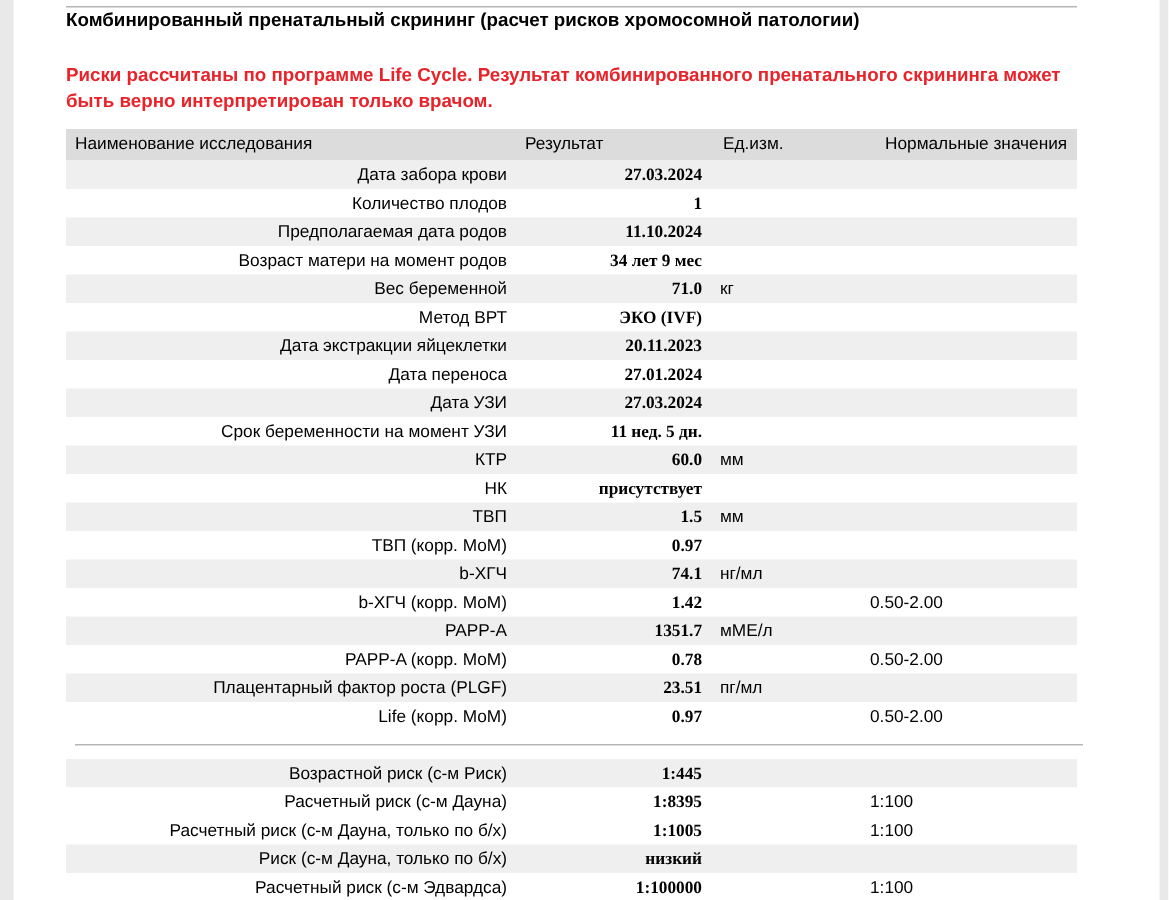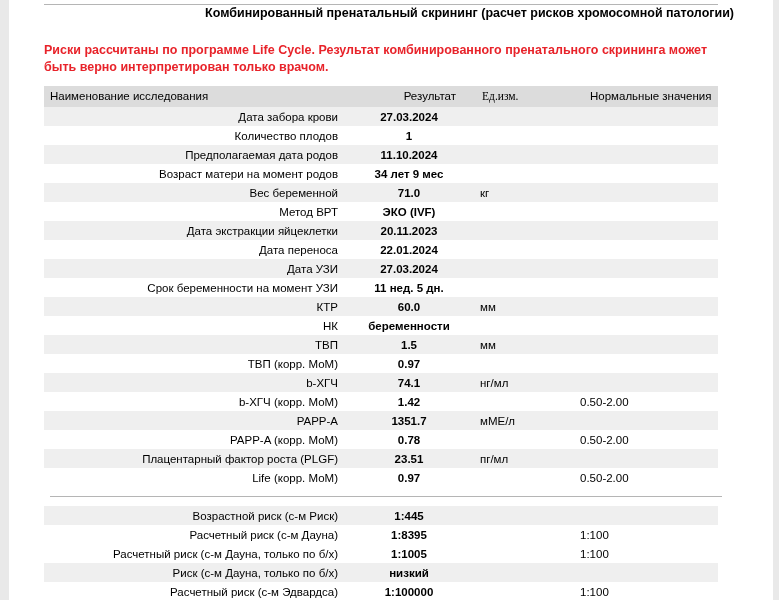--- a/index.html
+++ b/index.html
@@ -38,21 +38,20 @@
     left: 44px;
     top: 0;
     width: 690px;
   }
   .doc-title {
     font-size: 12.5px;
     font-weight: bold;
     color: #000000;
     margin-top: 6px;
     line-height: 15px;
-    text-align: right;
   }
   .warning {
     font-size: 12.5px;
     font-weight: bold;
     color: #e8232a;
     line-height: 17px;
     margin-top: 21px;
     width: 676px;
   }
   table.main {
@@ -63,37 +62,37 @@
   }
   table.main th {
     background: #dcdcdc;
     font-size: 11.5px;
     font-weight: normal;
     color: #000;
     padding: 4px 6px 5px 6px;
     text-align: left;
     border: none;
   }
-  table.main th.c-res { text-align: right; padding-right: 18px;}
-  table.main th.c-unit { text-align: left; padding-left: 8px; font-family: Liberation Serif, serif;}
+  table.main th.c-res { text-align: left; padding-right: 18px;}
+  table.main th.c-unit { text-align: left; padding-left: 8px;}
   table.main th.c-norm { text-align: left; padding-left: 16px;}
   table.main td {
     font-size: 11.5px;
     color: #000;
     padding: 2px 6px 2px 6px;
     border: none;
     line-height: 14px;
     height: 15px;
   }
   .col-name { width: 300px; }
   .col-res  { width: 130px; }
   .col-unit { width: 100px; }
   .col-norm { width: 144px; }
   td.c-name { text-align: right; }
-  td.c-res  { text-align: center; font-weight: bold; padding-right: 18px; }
+  td.c-res  { text-align: right; font-weight: bold; padding-right: 18px; font-family: Liberation Serif, serif; }
   td.c-unit { text-align: left; padding-left: 8px; }
   td.c-norm { text-align: left; padding-left: 16px; }
   tr.zebra td { background: #efefef; }
   tr.plain td { background: #ffffff; }
   .spacer-row td {
     height: 9px;
     padding: 0;
     background: #ffffff;
   }
   .rule-short {
@@ -173,21 +172,21 @@
             <td class="c-norm"></td>
           </tr>
           <tr class="zebra">
             <td class="c-name">Дата экстракции яйцеклетки</td>
             <td class="c-res">20.11.2023</td>
             <td class="c-unit"></td>
             <td class="c-norm"></td>
           </tr>
           <tr class="plain">
             <td class="c-name">Дата переноса</td>
-            <td class="c-res">22.01.2024</td>
+            <td class="c-res">27.01.2024</td>
             <td class="c-unit"></td>
             <td class="c-norm"></td>
           </tr>
           <tr class="zebra">
             <td class="c-name">Дата УЗИ</td>
             <td class="c-res">27.03.2024</td>
             <td class="c-unit"></td>
             <td class="c-norm"></td>
           </tr>
           <tr class="plain">
@@ -197,21 +196,21 @@
             <td class="c-norm"></td>
           </tr>
           <tr class="zebra">
             <td class="c-name">КТР</td>
             <td class="c-res">60.0</td>
             <td class="c-unit">мм</td>
             <td class="c-norm"></td>
           </tr>
           <tr class="plain">
             <td class="c-name">НК</td>
-            <td class="c-res">беременности</td>
+            <td class="c-res">присутствует</td>
             <td class="c-unit"></td>
             <td class="c-norm"></td>
           </tr>
           <tr class="zebra">
             <td class="c-name">ТВП</td>
             <td class="c-res">1.5</td>
             <td class="c-unit">мм</td>
             <td class="c-norm"></td>
           </tr>
           <tr class="plain">

